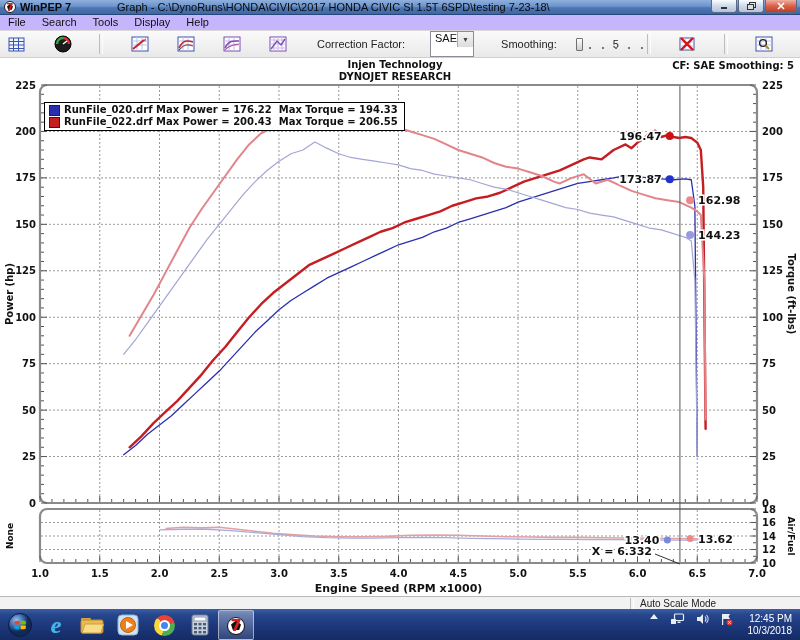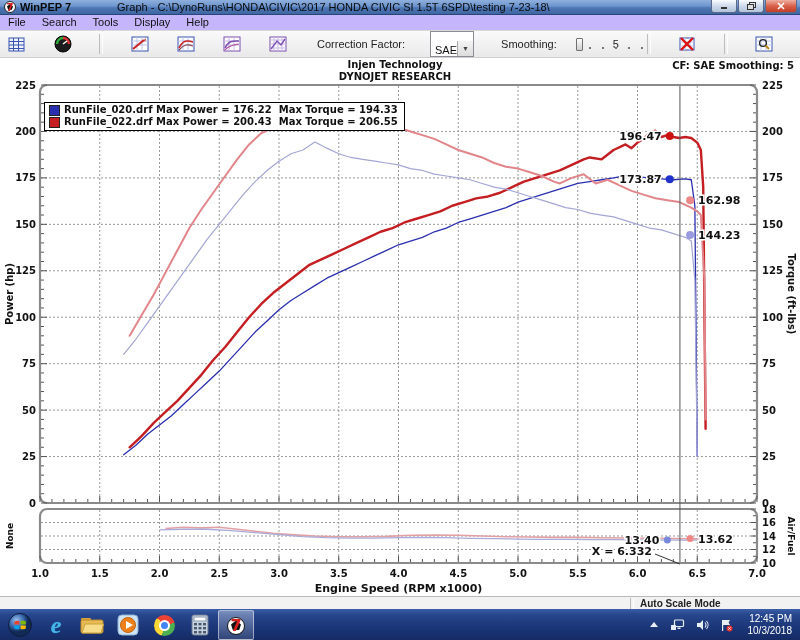--- a/index.html
+++ b/index.html
@@ -13,44 +13,44 @@
   .winbtn{width:26px;height:13px;border:1px solid #5a6a88;border-top:none;border-radius:0 0 3px 3px;background:linear-gradient(#fbfdff,#cdd9ea 50%,#b4c4dc);display:flex;align-items:center;justify-content:center;font-size:9px;line-height:9px;color:#222;margin-left:1px;box-sizing:border-box;}
   .winbtn.close{background:linear-gradient(#f0b0a2,#d9614a 50%,#c23d28);color:#fff;width:32px;}
   
   .menubar{height:15px;background:#c4b5fd;display:flex;align-items:center;font-size:11px;color:#111;border-bottom:1px solid #d8d8d8;}
   .menuitem{padding:0 8px;height:15px;line-height:15px;}
   
   .toolbar{height:27px;background:linear-gradient(#fafafa,#e9e9e9);display:flex;align-items:center;padding:0 4px;border-bottom:1px solid #cfcfcf;box-sizing:border-box;gap:21px;}
   .tbtn{width:23px;height:22px;display:flex;align-items:center;justify-content:center;border:1px solid transparent;border-radius:2px;flex:0 0 auto;}
   .tsep{width:2px;height:20px;border-left:1px solid #bdbdbd;border-right:1px solid #fdfdfd;margin:0 3px;flex:0 0 auto;}
   .tlabel{font-size:11px;color:#222;margin:0 4px 0 6px;white-space:nowrap;}
-  .dropdown{width:112px;height:26px;background:#fff;border:1px solid #8a8d95;display:flex;align-items:flex-end;box-sizing:border-box;}
+  .dropdown{width:112px;height:26px;background:#fff;border:1px solid #8a8d95;display:flex;align-items:flex-start;box-sizing:border-box;}
   .dropdown .dval{flex:1;font-size:11px;padding-left:4px;color:#111;}
   .dropdown .darrow{width:15px;height:15px;background:linear-gradient(#f4f4f4,#dcdcdc);border-left:1px solid #aaa;display:flex;align-items:center;justify-content:center;font-size:7px;color:#444;}
   .slider{width:66px;height:16px;position:relative;margin:0 3px;}
   .slider .dot{position:absolute;top:11px;width:2px;height:2px;background:#777;}
   .slider .thumb{position:absolute;right:2px;top:2px;width:5px;height:11px;background:linear-gradient(#fdfdfd,#cfcfcf);border:1px solid #707070;border-radius:1px;}
   .tval{font-size:11px;color:#222;margin:0 4px;}
   
   .client{position:relative;width:800px;height:538px;background:#fff;}
   #chart-svg{position:absolute;left:0;top:0;}
   .chart-head-center{position:absolute;top:1px;left:0;width:790px;text-align:center;font-family:"DejaVu Sans",sans-serif;font-size:10px;font-weight:bold;color:#111;line-height:12px;pointer-events:none;}
   .chart-head-right{position:absolute;top:2px;right:6px;font-family:"DejaVu Sans",sans-serif;font-size:10px;font-weight:bold;color:#111;}
   .legend{position:absolute;left:44px;top:28px;background:#fff;border:1px solid #000;padding:1px 6px 2px 4px;z-index:5;margin-top:16px;}
   .legend .lrow{display:flex;align-items:center;font-family:"DejaVu Sans",sans-serif;font-size:10px;font-weight:bold;color:#111;line-height:12px;white-space:pre;}
   .legend .sw{display:inline-block;width:9px;height:9px;border:1px solid #222;margin-right:4px;flex:0 0 auto;}
   
-  .statusbar{height:13px;background:#f2f2f2;border-top:1px solid #b8b8b8;display:flex;align-items:center;justify-content:flex-end;font-size:10px;color:#222;box-sizing:border-box;font-weight:bold;}
+  .statusbar{height:13px;background:#f2f2f2;border-top:1px solid #b8b8b8;display:flex;align-items:center;justify-content:flex-end;font-size:10px;color:#222;box-sizing:border-box;}
   .statussep{width:2px;height:11px;border-left:1px solid #bdbdbd;border-right:1px solid #fff;margin-right:6px;}
   .statustext{width:160px;text-align:left;}
   
   .taskbar{height:32px;background:linear-gradient(180deg,#3a5fa8 0%,#27468c 18%,#1b3577 60%,#142a63 100%);display:flex;align-items:center;padding:0 2px;box-sizing:border-box;}
   .tbicon{width:36px;height:30px;display:flex;align-items:center;justify-content:center;flex:0 0 auto;}
   .tbicon.active{background:linear-gradient(rgba(255,255,255,.35),rgba(255,255,255,.12));border:1px solid rgba(255,255,255,.5);border-radius:2px;box-sizing:border-box;}
-  .tray{margin-left:auto;display:flex;align-items:center;gap:11px;padding-right:6px;}
+  .tray{margin-left:auto;display:flex;align-items:flex-start;gap:11px;padding-right:6px;}
   .clock{display:flex;flex-direction:column;align-items:flex-end;color:#fff;font-size:10px;line-height:12px;padding-left:4px;}
   .chromeball{width:21px;height:21px;border-radius:50%;background:conic-gradient(from -45deg,#ea4335 0 120deg,#4caf50 0 240deg,#fdd835 0 360deg);position:relative;}
   .chromeball:after{content:"";position:absolute;left:5px;top:5px;width:11px;height:11px;border-radius:50%;background:#fff;}
   .chromeball:before{content:"";position:absolute;left:7px;top:7px;width:7px;height:7px;border-radius:50%;background:#4285f4;z-index:1;}
   .ie-e{font-family:"Liberation Serif",serif;font-style:italic;font-weight:bold;font-size:24px;color:#45b5e8;text-shadow:0 0 1px #2d9ed4;line-height:22px;}
 </style>
 </head>
 <body>
 
 <div class="titlebar">

